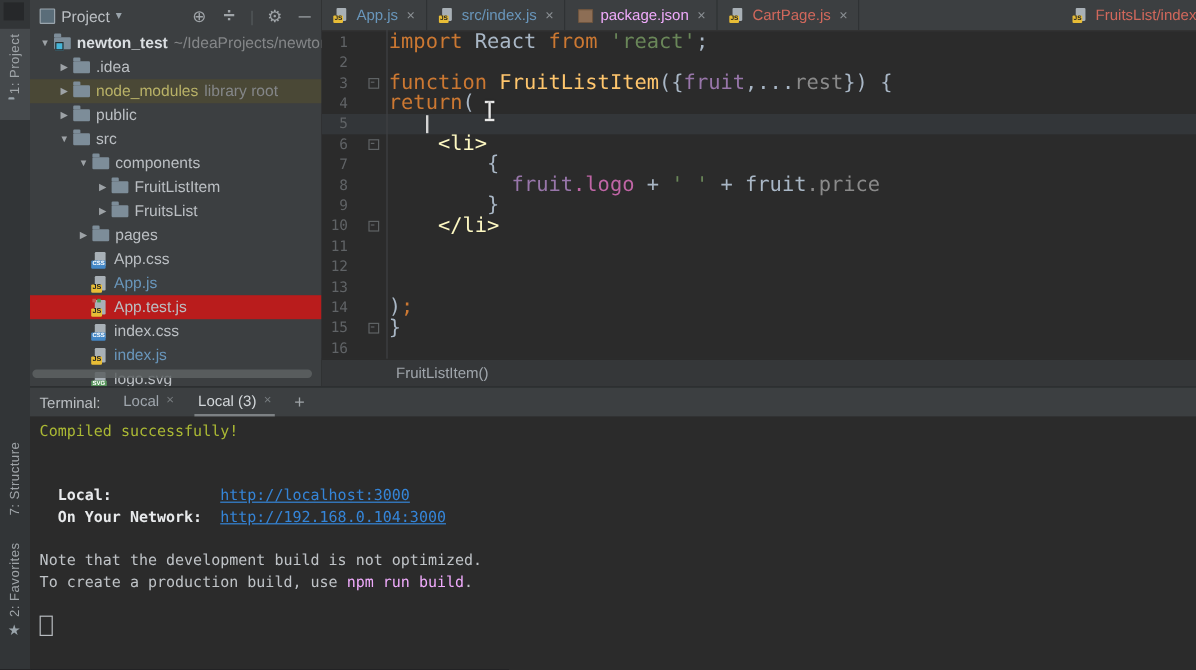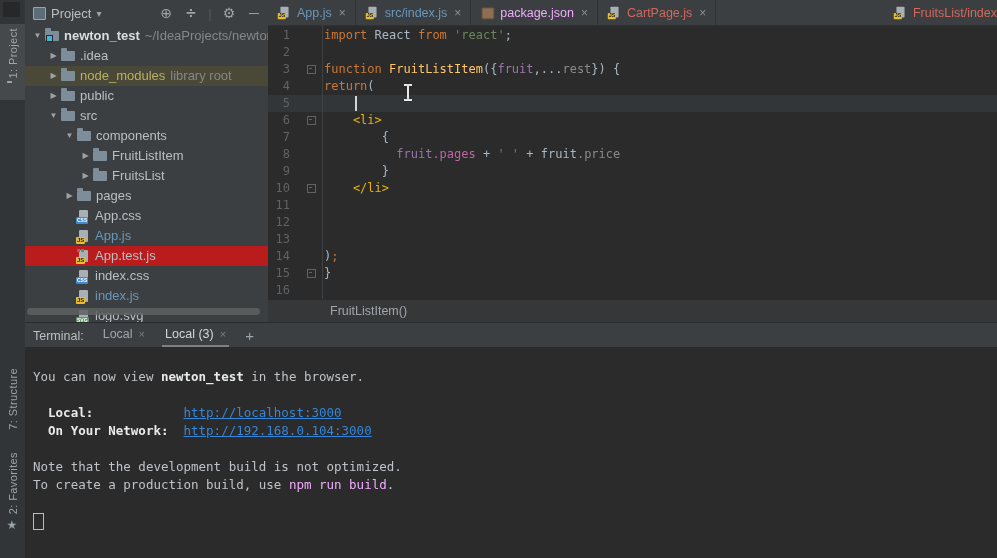--- a/index.html
+++ b/index.html
@@ -66,22 +66,22 @@
   .c-blue{color:#6996bb;} .c-gray{color:#f0abfc;} .c-salmon{color:#d1685c;}
 
   .code-area{position:absolute;top:25px;left:0;right:0;bottom:22px;padding-top:2px;}
   .gutter-line{position:absolute;top:25px;bottom:22px;left:54px;width:1px;background:#3f4244;}
   .crow{position:relative;height:17px;line-height:17px;display:flex;}
   .crow.cur{background:#333639;}
   .ln{flex:none;width:22px;text-align:right;color:#606366;font-family:"DejaVu Sans Mono",monospace;font-size:12px;}
   .foldcol{flex:none;width:32px;display:flex;justify-content:flex-end;align-items:center;padding-right:6px;box-sizing:border-box;}
   .fold-box{width:7px;height:7px;border:1px solid #5f6365;position:relative;}
   .fold-box::after{content:"";position:absolute;left:1px;top:2px;width:3px;height:1px;background:#5f6365;}
-  .ctext{white-space:pre;font-family:"DejaVu Sans Mono",monospace;font-size:12px;padding-left:2px;}
-  .cs-kw{color:#cc7832;} .cs-st{color:#6a8759;} .cs-fn{color:#ffc66d;} .cs-tg{color:#eab308;}
+  .ctext{white-space:pre;font-family:"DejaVu Sans Mono",monospace;font-size:17px;padding-left:2px;}
+  .cs-kw{color:#cc7832;} .cs-st{color:#6a8759;} .cs-fn{color:#ffc66d;} .cs-tg{color:#fef9c3;}
   .cs-fd{color:#9876aa;} .cs-pk{color:#bf65a5;} .cs-gr{color:#8a8a8a;} .cs-pl{color:#a9b7c6;}
   .caret{position:absolute;left:87px;top:1px;width:2px;height:15px;background:#d4d4d4;}
 
   .ibeam{position:absolute;left:135px;top:84px;width:9px;height:17px;z-index:5;}
   .ibeam .stem{position:absolute;left:4px;top:1px;width:2px;height:15px;background:#e8e8e8;box-shadow:0 0 1px #111;}
   .ibeam .s1,.ibeam .s2{position:absolute;left:1px;width:8px;height:2px;background:#e8e8e8;box-shadow:0 0 1px #111;}
   .ibeam .s1{top:0;} .ibeam .s2{bottom:0;}
 
   .breadcrumb-bar{position:absolute;left:0;right:0;bottom:0;height:22px;line-height:22px;background:#353739;border-top:1px solid #2b2b2b;color:#a0a6ac;font-size:12.5px;padding-left:62px;}
 
@@ -322,21 +322,21 @@
           <span class="ctext"><span class="cs-tg">    &lt;li&gt;</span></span>
         </div>
         <div class="crow">
           <span class="ln">7</span>
           <span class="foldcol"></span>
           <span class="ctext"><span class="cs-pl">        {</span></span>
         </div>
         <div class="crow">
           <span class="ln">8</span>
           <span class="foldcol"></span>
-          <span class="ctext"><span class="cs-fd">          fruit</span><span class="cs-pk">.pages</span><span class="cs-pl"> + </span><span class="cs-st">' '</span><span class="cs-pl"> + fruit</span><span class="cs-gr">.price</span></span>
+          <span class="ctext"><span class="cs-fd">          fruit</span><span class="cs-pk">.logo</span><span class="cs-pl"> + </span><span class="cs-st">' '</span><span class="cs-pl"> + fruit</span><span class="cs-gr">.price</span></span>
         </div>
         <div class="crow">
           <span class="ln">9</span>
           <span class="foldcol"></span>
           <span class="ctext"><span class="cs-pl">        }</span></span>
         </div>
         <div class="crow">
           <span class="ln">10</span>
           <span class="foldcol">
             <span class="fold-box"></span>
@@ -396,22 +396,22 @@
             <span class="close">×</span>
           </span>
           <span class="term-tab active">
             <span>Local (3)</span>
             <span class="close">×</span>
           </span>
         </span>
       <span class="term-plus">+</span>
     </div>
     <div class="term-body" id="term-body">
+        <div class="trow"><span class="ts-g">Compiled successfully!</span></div>
         <div class="trow"></div>
-        <div class="trow"><span class="ts-p">You can now view </span><span class="ts-b">newton_test</span><span class="ts-p"> in the browser.</span></div>
         <div class="trow"></div>
         <div class="trow"><span class="ts-b">  Local:            </span><span class="ts-l">http://localhost:3000</span></div>
         <div class="trow"><span class="ts-b">  On Your Network:  </span><span class="ts-l">http://192.168.0.104:3000</span></div>
         <div class="trow"></div>
         <div class="trow"><span class="ts-p">Note that the development build is not optimized.</span></div>
         <div class="trow"><span class="ts-p">To create a production build, use </span><span class="ts-t">npm run build</span><span class="ts-p">.</span></div>
         <div class="trow"></div>
         <div class="trow"><span class="tcursor"></span></div>
       </div>
   </div>

